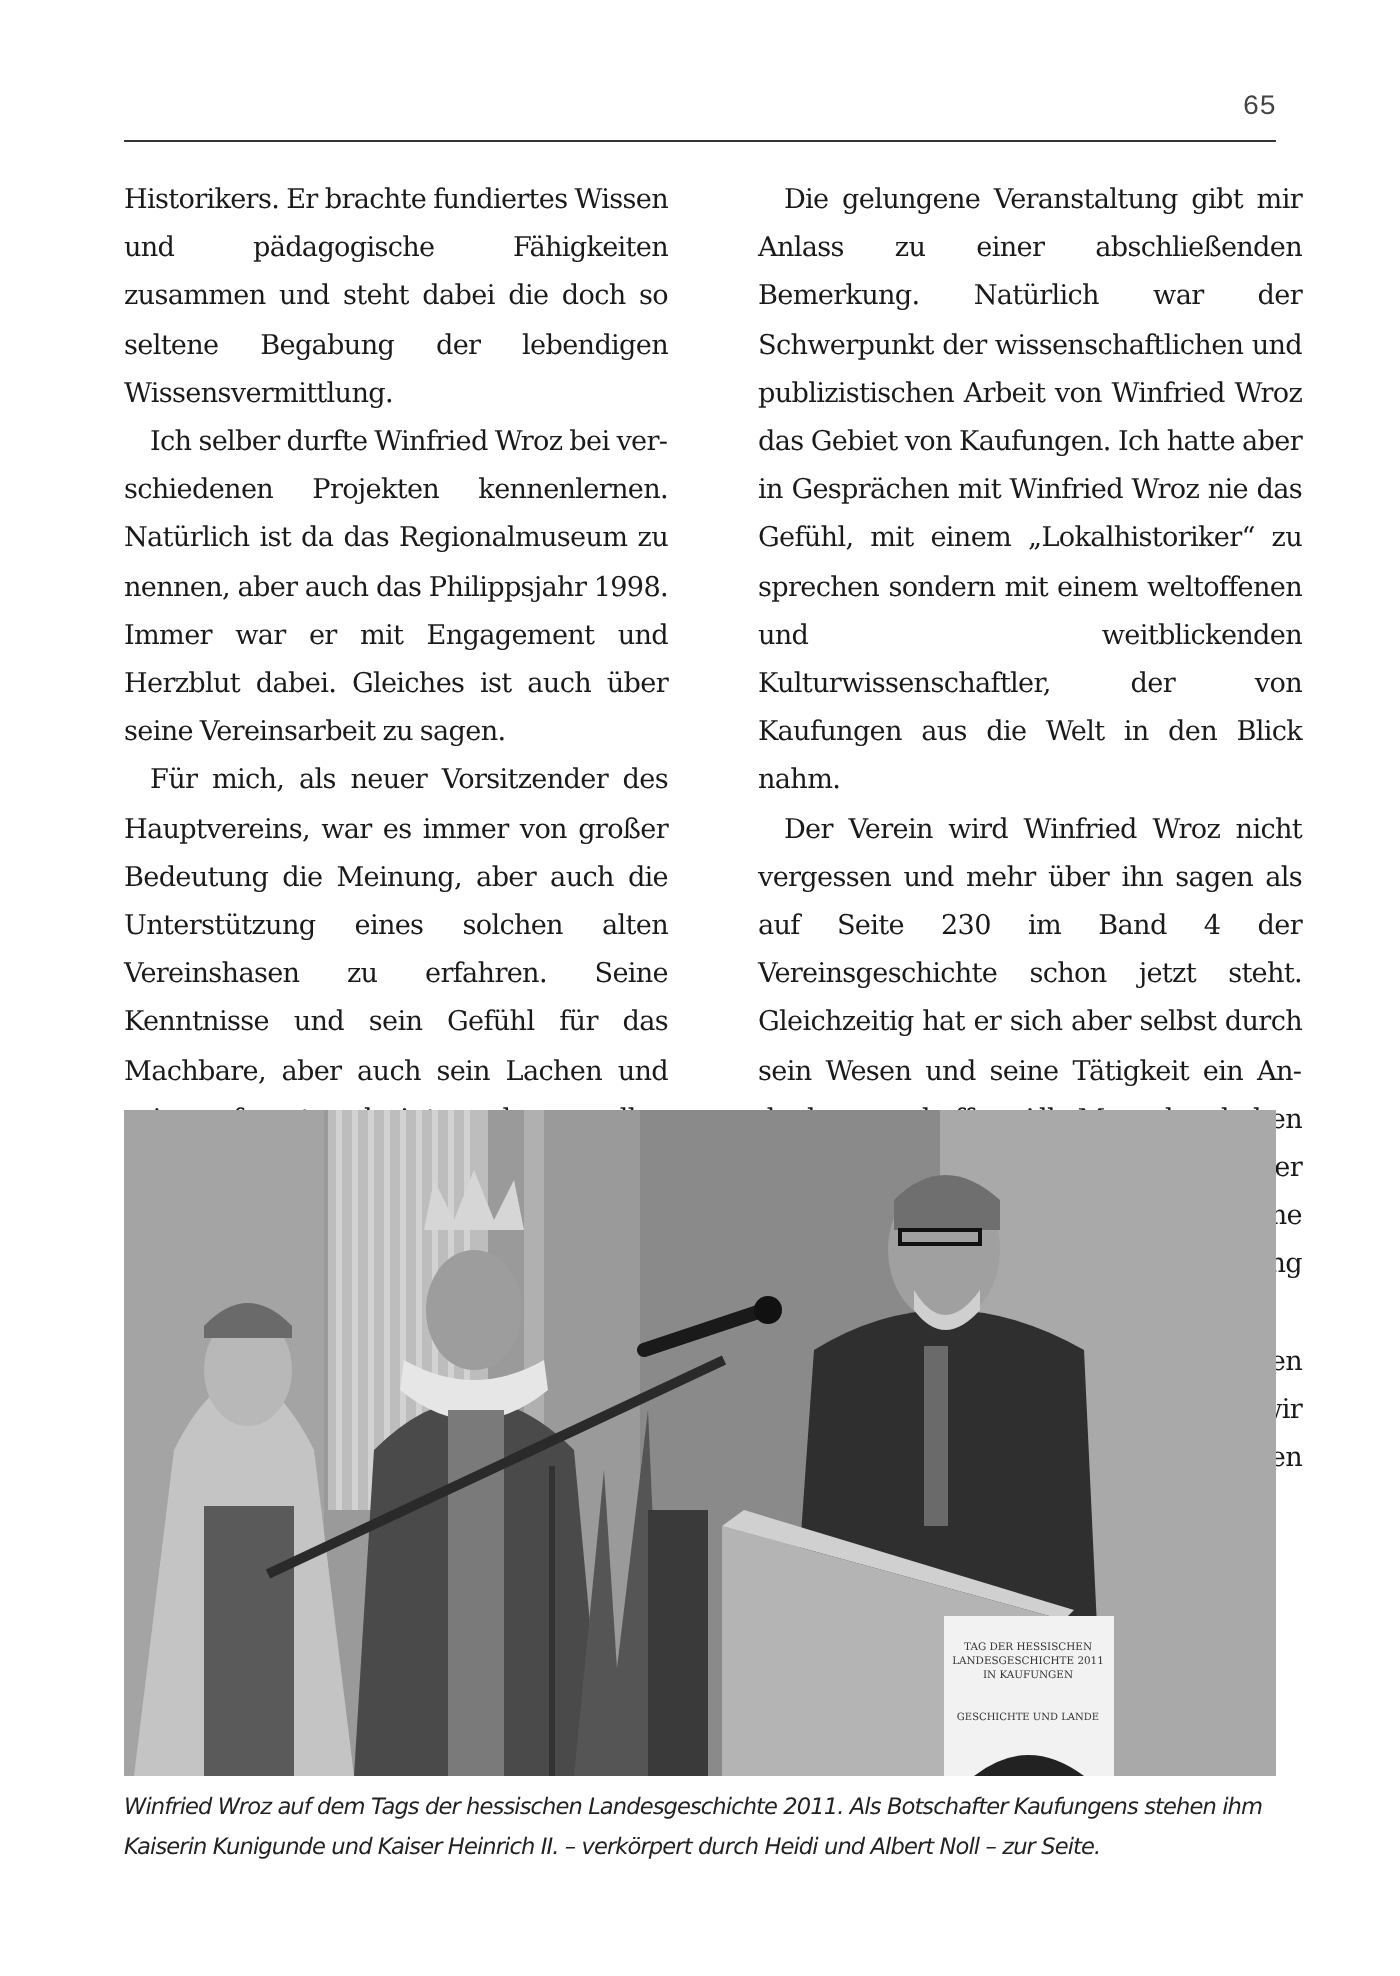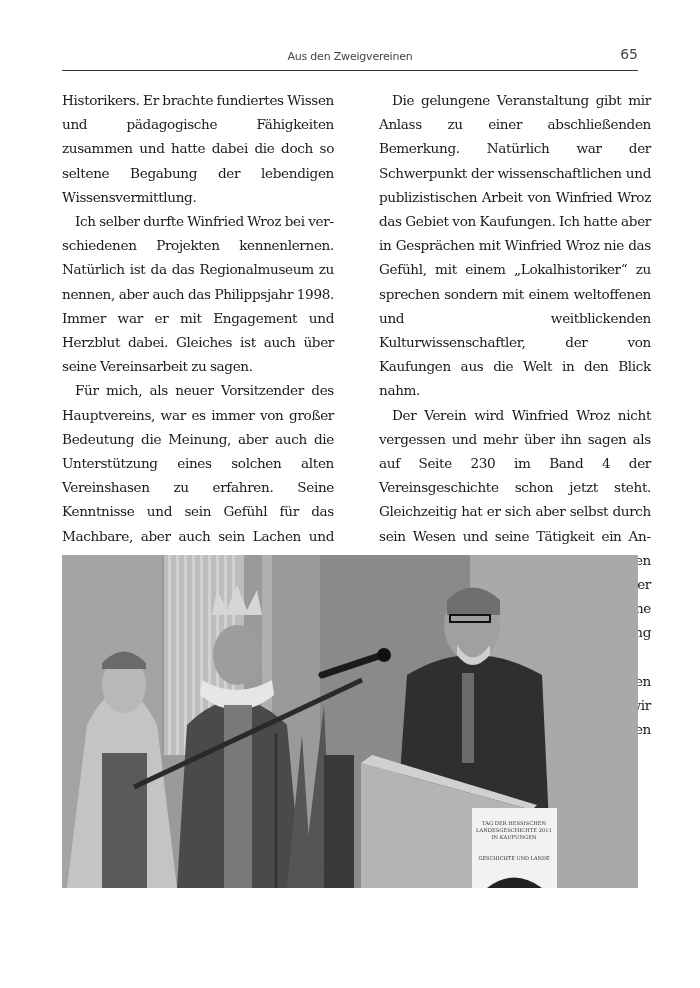--- a/index.html
+++ b/index.html
@@ -9,21 +9,21 @@
   .running-head {
     position: absolute; left: 62px; top: 44px; width: 576px; height: 26px;
     border-bottom: 1.5px solid #333;
     font-family: "DejaVu Sans", sans-serif; color: #444;
   }
   .running-head .section {
     position: absolute; left: 0; right: 0; top: 6px; text-align: center;
     font-size: 11px; letter-spacing: -0.2px;
   }
   .running-head .pageno {
-    position: absolute; right: 0; top: 2px; font-size: 14px;
+    position: absolute; right: 0; top: 2px; font-size: 14px; font-family: Liberation Mono, monospace;
   }
 
   .columns {
     position: absolute; top: 88px; left: 62px; width: 576px; height: 460px;
   }
   .col {
     position: absolute; top: 0; width: 272px;
     font-family: "DejaVu Serif", serif; font-size: 13.6px; line-height: 24.2px;
     color: #1a1a1a; text-align: justify; hyphens: manual;
     letter-spacing: -0.35px; word-spacing: -0.5px;
@@ -46,27 +46,26 @@
     letter-spacing: -0.45px;
   }
   .caption span { display: block; white-space: nowrap; }
 </style>
 </head>
 <body>
 
 <div class="page">
 
   <div class="running-head">
-    <div class="section">Aus den Zweigvereinen</div>
     <div class="pageno">65</div>
   </div>
 
   <div class="columns">
     <div class="col left">
-      <p class="first">Historikers. Er brachte fundiertes Wissen und pädagogische Fähigkeiten zusammen und hatte dabei die doch so seltene Begabung der lebendigen Wissensvermittlung.</p>
+      <p class="first">Historikers. Er brachte fundiertes Wissen und pädagogische Fähigkeiten zusammen und steht dabei die doch so seltene Begabung der lebendigen Wissensvermittlung.</p>
       <p class="indent">Ich selber durfte Winfried Wroz bei ver­schiedenen Projekten kennenlernen. Natürlich ist da das Regionalmuseum zu nennen, aber auch das Philippsjahr 1998. Immer war er mit Engagement und Herzblut dabei. Gleiches ist auch über seine Vereinsarbeit zu sagen.</p>
       <p class="indent">Für mich, als neuer Vorsitzender des Haupt­vereins, war es immer von großer Bedeutung die Meinung, aber auch die Unterstützung eines solchen alten Vereinshasen zu erfahren. Seine Kenntnisse und sein Gefühl für das Machbare, aber auch sein Lachen und seine aufmunternde Art werden uns allen im Verein sehr fehlen.</p>
       <p class="indent">Ich bin daher sehr glücklich, dass der letz­te Tag der hessischen Landesgeschichte 2011, hier in Kaufungen stattfand und von dem Zweigverein Kaufunger Wald-Söhre hervor­ragend ausgerichtet wurde.</p>
     </div>
     <div class="col right">
       <p class="indent">Die gelungene Veranstaltung gibt mir An­lass zu einer abschließenden Bemerkung. Natürlich war der Schwerpunkt der wissen­schaftlichen und publizistischen Arbeit von Winfried Wroz das Gebiet von Kaufungen. Ich hatte aber in Gesprächen mit Winfried Wroz nie das Gefühl, mit einem „Lokalhistoriker“ zu sprechen sondern mit einem weltoffenen und weitblickenden Kulturwissenschaftler, der von Kaufungen aus die Welt in den Blick nahm.</p>
       <p class="indent">Der Verein wird Winfried Wroz nicht ver­gessen und mehr über ihn sagen als auf Seite 230 im Band 4 der Vereinsgeschichte schon jetzt steht. Gleichzeitig hat er sich aber selbst durch sein Wesen und seine Tätigkeit ein An­denken geschaffen. Alle Menschen haben eine Biographie, Winfried Wroz hat aber auch eine Bibliographie; schon alleine dadurch wird er uns in Erinnerung bleiben.</p>
       <p class="indent">Unsere Trauer gilt dem Menschen Winfried Wroz, einen Verlust den wir wohl erst später richtig wahrnehmen werden.</p>
     </div>
   </div>
@@ -138,15 +137,17 @@
         <text x="452" y="270" font-size="5.2" text-anchor="middle" fill="#333" font-family="DejaVu Serif, serif">TAG DER HESSISCHEN</text>
         <text x="452" y="277" font-size="5.2" text-anchor="middle" fill="#333" font-family="DejaVu Serif, serif">LANDESGESCHICHTE 2011</text>
         <text x="452" y="284" font-size="5.2" text-anchor="middle" fill="#333" font-family="DejaVu Serif, serif">IN KAUFUNGEN</text>
         <text x="452" y="305" font-size="5" text-anchor="middle" fill="#333" font-family="DejaVu Serif, serif">GESCHICHTE UND LANDE</text>
         <path d="M425 333 Q452 312 480 333" fill="#222"></path>
       </g>
     </svg>
   </div>
 
   <div class="caption">
+    <span>Winfried Wroz auf dem Tags der hessischen Landesgeschichte 2011. Als Botschafter Kaufungens stehen ihm</span>
+    <span>Kaiserin Kunigunde und Kaiser Heinrich II. – verkörpert durch Heidi und Albert Noll – zur Seite.</span>
   </div>
 
 </div>
 
 </body></html>

